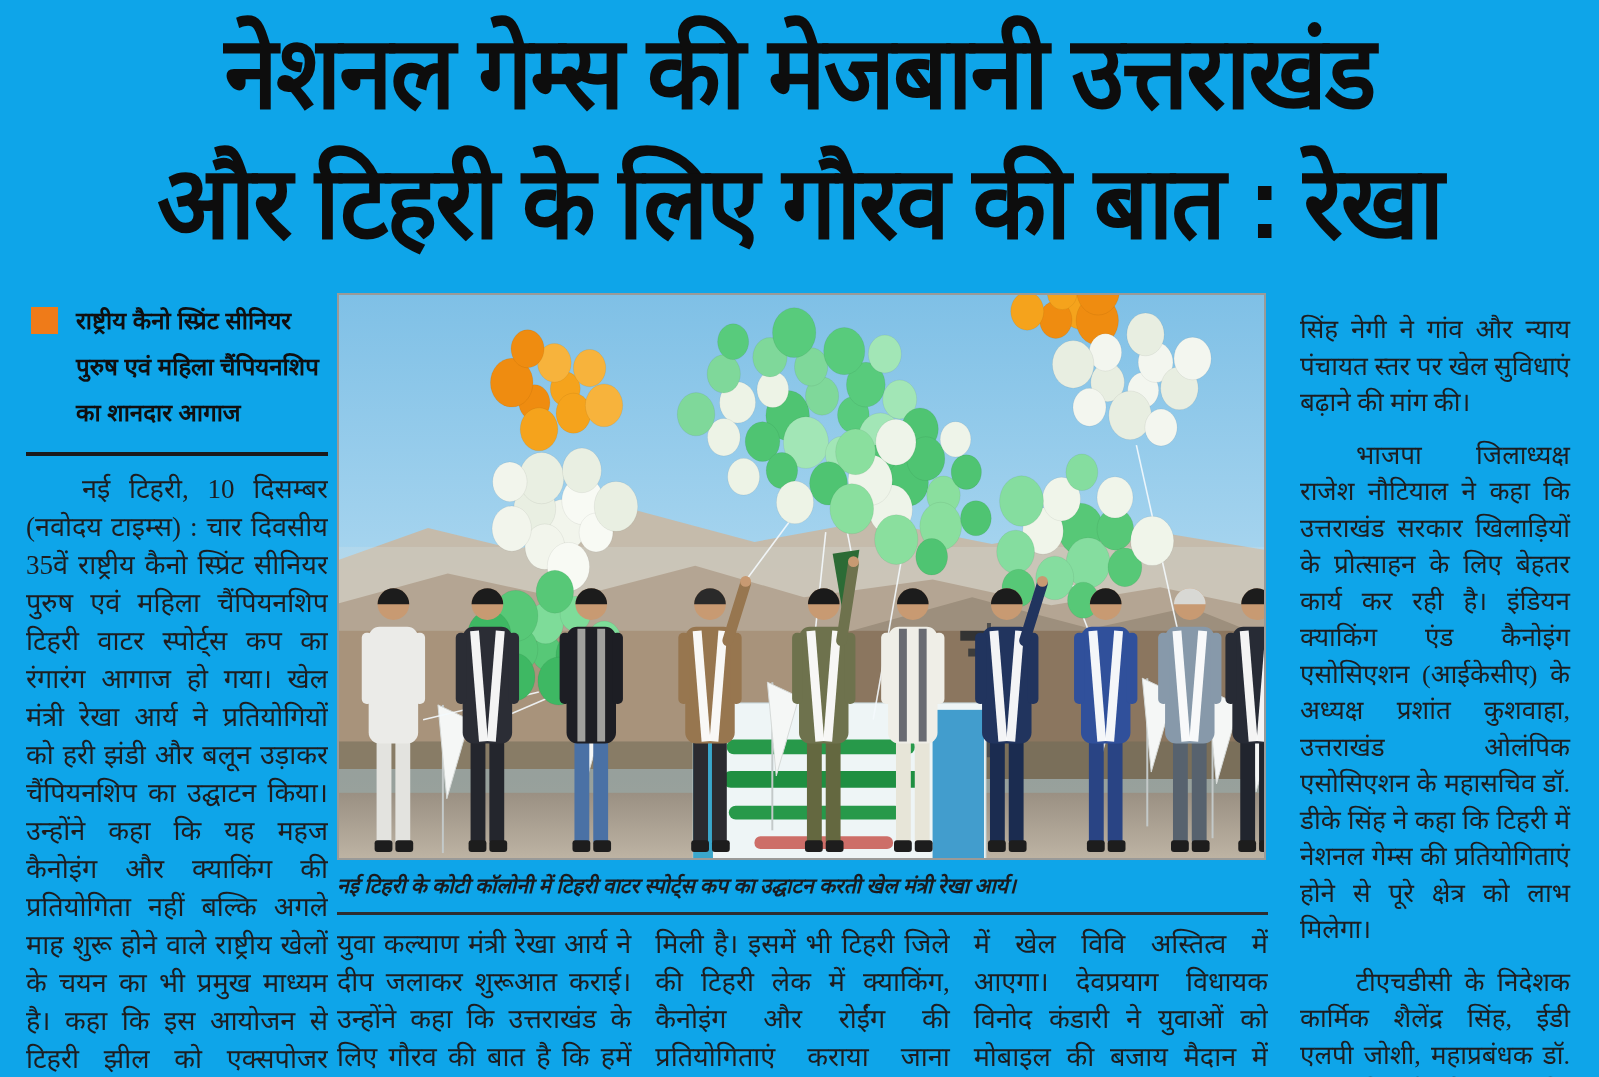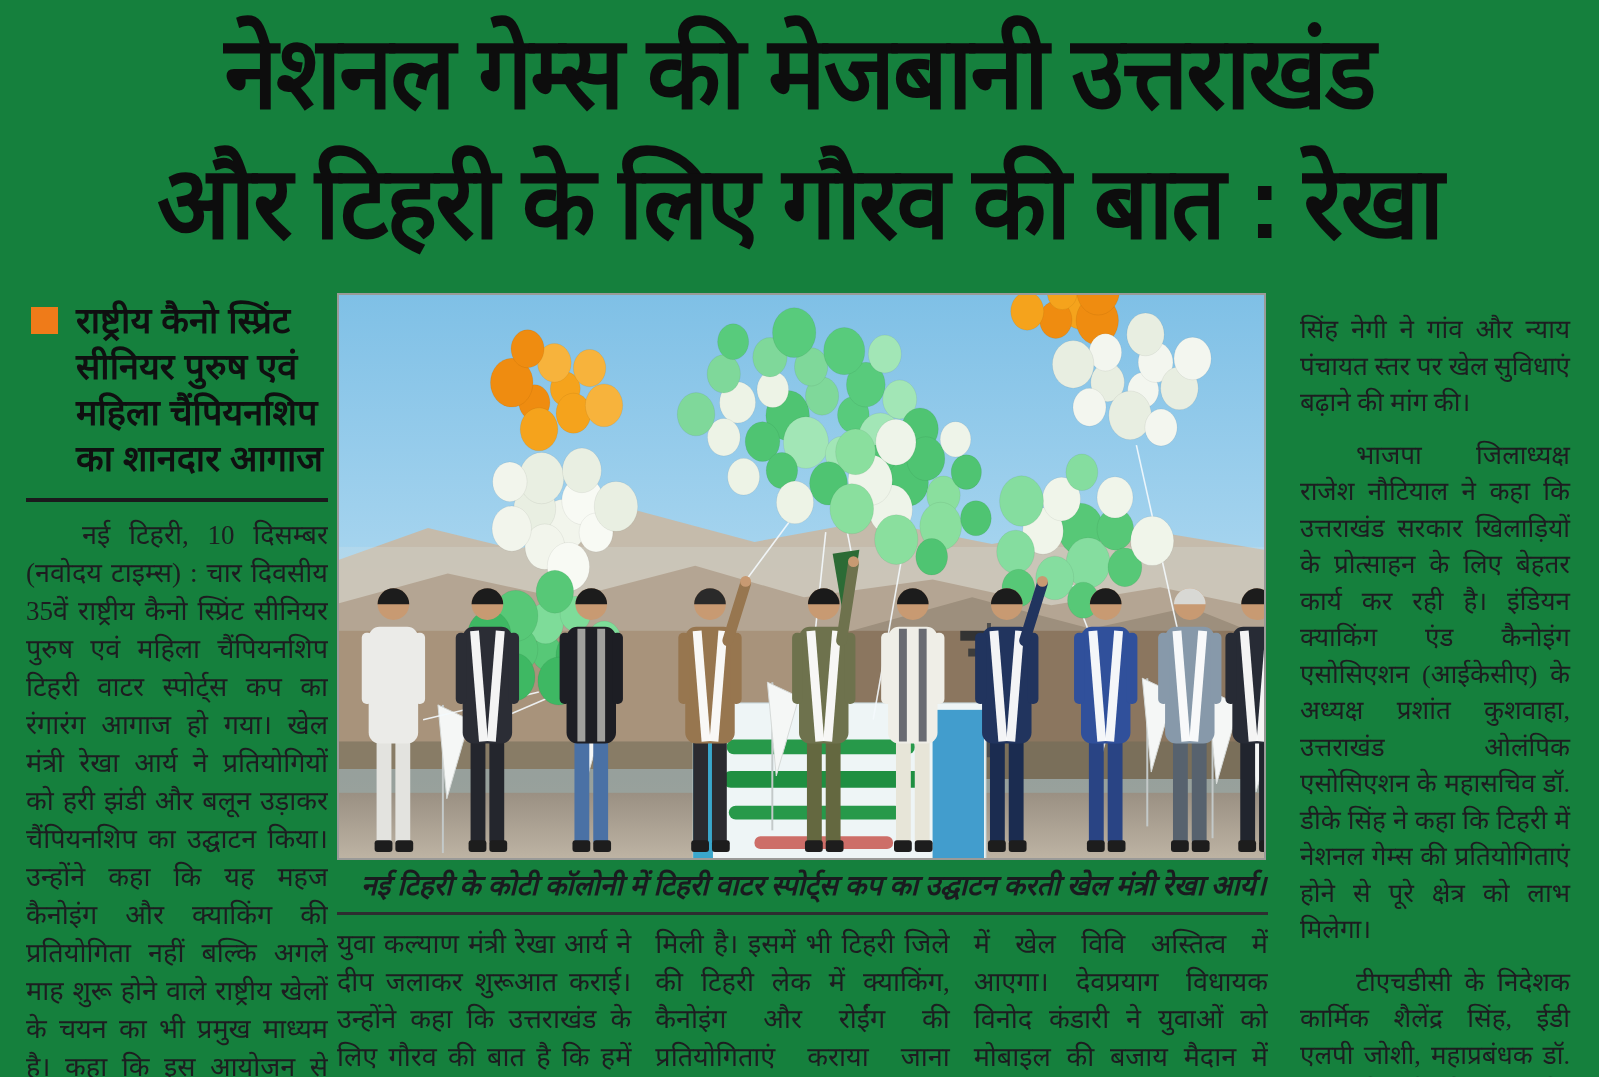--- a/index.html
+++ b/index.html
@@ -1,38 +1,38 @@
 <!DOCTYPE html>
 <html><head>
 <meta charset="utf-8">
 <style>
   html,body{margin:0;padding:0;background:#e8e8e4;}
-  #page{position:relative;width:1599px;height:1077px;background:#15803d;overflow:hidden;
+  #page{position:relative;width:1599px;height:1077px;background:#0ea5e9;overflow:hidden;
         font-family:"Liberation Serif",serif;color:#1d1d20;}
   
   .headline{position:absolute;left:0;top:4px;width:1599px;text-align:center;
             font-family:"Liberation Sans",sans-serif;font-weight:900;color:#0d0d0d;}
   .hl{font-size:96px;line-height:130px;white-space:nowrap;letter-spacing:-2px;
       display:flex;justify-content:center;transform:scaleY(1.06);transform-origin:center top;}
   
   .lead-col{position:absolute;left:26px;top:298px;width:302px;height:779px;overflow:hidden;}
   .subhead{position:relative;margin:0;padding-left:50px;
            font-family:"Liberation Sans",sans-serif;font-weight:800;
-           font-size:36px;line-height:46px;color:#0f0f10;}
+           font-size:24px;line-height:46px;color:#0f0f10;}
   .sq{position:absolute;left:5px;top:9px;width:27px;height:27px;background:#ef7b19;}
   .subrule{margin-top:16px;height:4px;background:#1a1a1c;}
   .lead-col p{margin:14px 0 0 0;font-size:27px;line-height:38px;text-align:justify;}
   p.ind{text-indent:56px;}
   
   .photo-frame{position:absolute;left:337px;top:293px;width:929px;height:567px;
                margin:0;border:2px solid #9a9a98;background:#bcd8ec;box-sizing:border-box;}
   .photo-frame svg{display:block;width:100%;height:100%;}
   
   .caption{position:absolute;left:337px;top:868px;width:931px;
-           font-size:28px;line-height:36px;font-weight:700;font-style:italic;color:#1a1b1f;margin-left:24px;}
+           font-size:21px;line-height:36px;font-weight:700;font-style:italic;color:#1a1b1f;}
   .big-rule{position:absolute;left:337px;top:912px;width:931px;height:3px;background:#2d2d30;}
   
   .bottom-cols{position:absolute;left:337px;top:926px;width:931px;height:151px;
                display:flex;gap:24px;overflow:hidden;}
   .bottom-cols p{flex:1;margin:0;font-size:27px;line-height:37.5px;text-align:justify;}
   
   .right-col{position:absolute;left:1284px;top:296px;width:302px;height:781px;overflow:hidden;}
   .right-col p{margin:16px;font-size:26px;line-height:36.5px;text-align:justify;}
 </style>
 </head>

